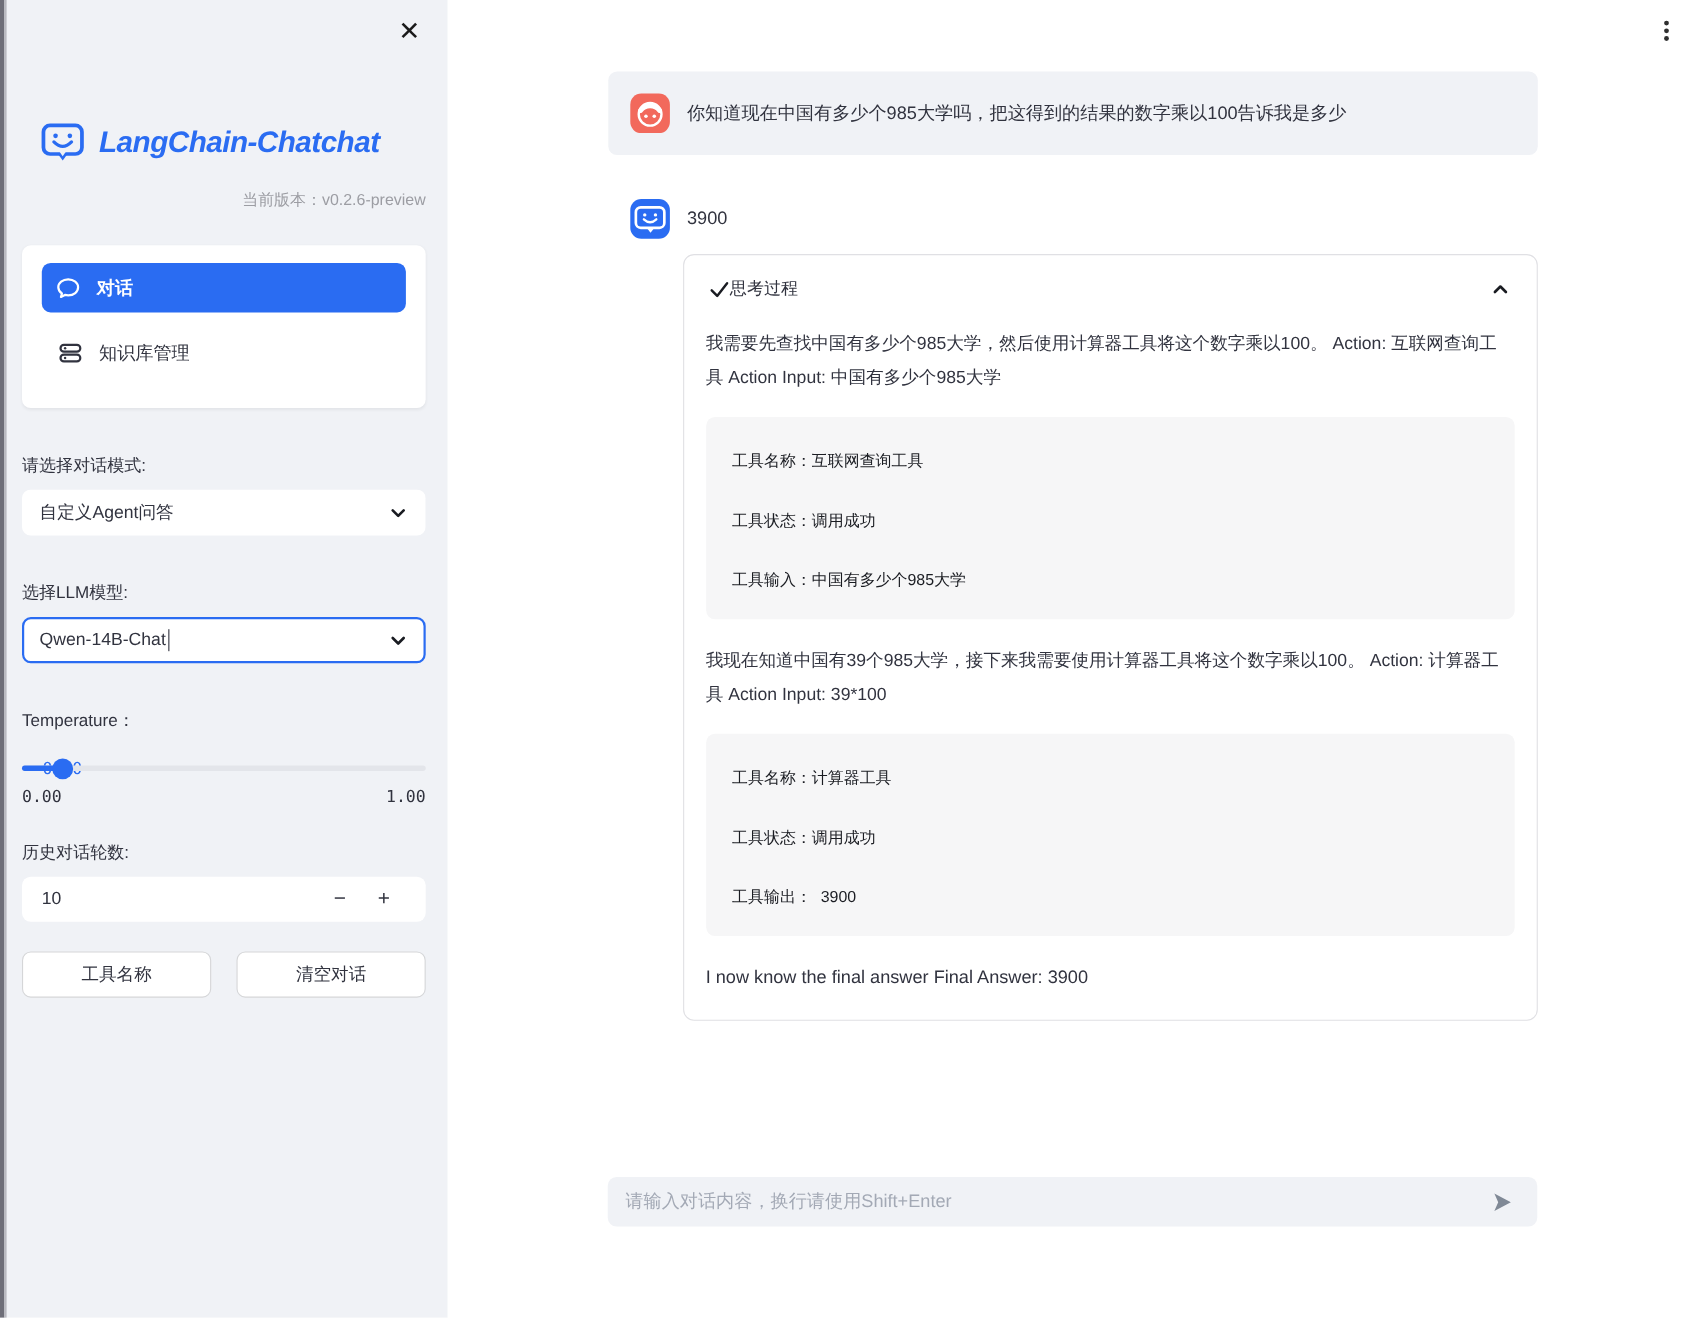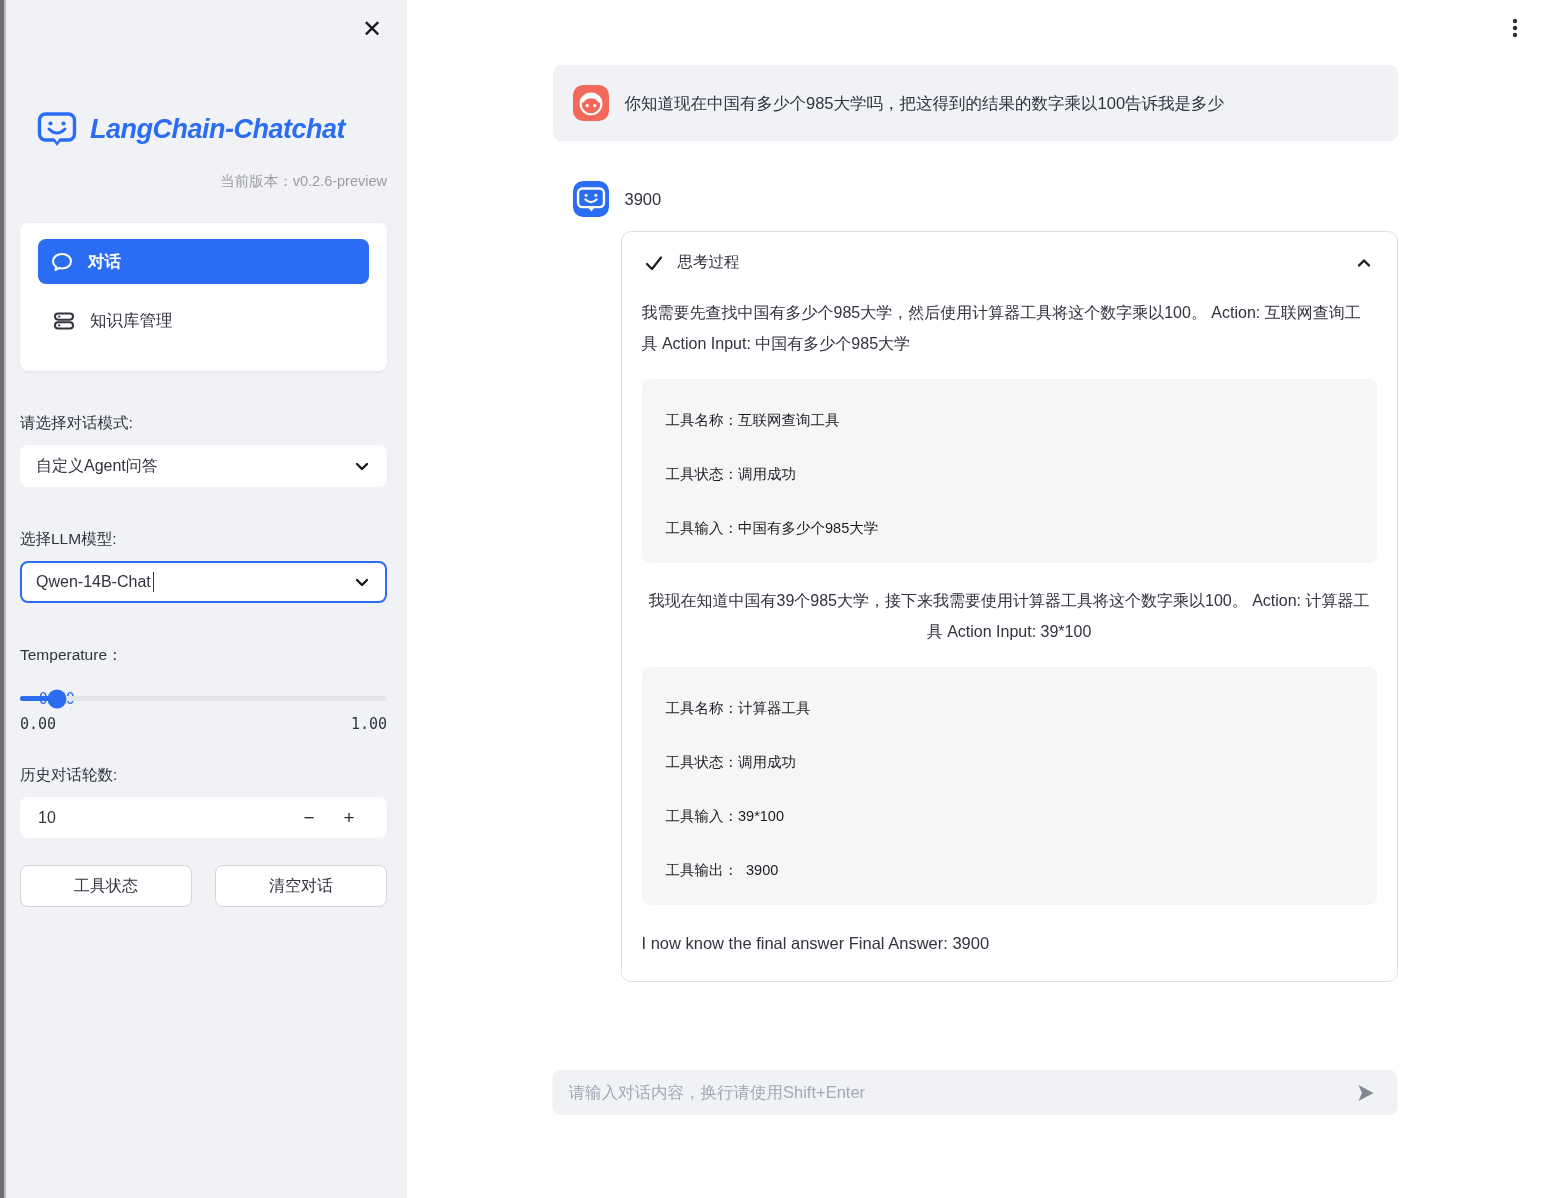--- a/index.html
+++ b/index.html
@@ -91,21 +91,21 @@
   .avatar { width:36px; height:36px; border-radius:10px; flex:0 0 36px; display:flex; align-items:center; justify-content:center; }
   .avatar.user { background:#f2695c; }
   .avatar.bot { background:#2a6cf2; }
   .msg-text { font-size:16.5px; line-height:36px; }
   .msg-bot { display:flex; gap:16px; align-items:flex-start; margin-top:40px; padding-left:20px; }
   .expander {
     margin-left:68px; width:777px; margin-top:14px;
     border:1px solid #e0e0e4; border-radius:10px; background:#fff; overflow:hidden;
   }
   .exp-header {
-    display:flex; align-items:center; gap:14px; padding:20px 22px 12px 22px; cursor:pointer; position:relative;
+    display:flex; align-items:center; padding:20px 22px 12px 22px; cursor:pointer; position:relative;
   }
   .exp-title { font-size:15.5px; }
   .exp-chevron { position:absolute; right:24px; top:22px; }
   .exp-body { padding:4px 20px 26px 20px; }
   .exp-p { font-size:16px; line-height:31px; margin-top:8px; }
   .code-block {
     background:#f6f6f7; border-radius:8px; margin-top:20px; padding:31px 24px 25px 24px;
   }
   .code-line {
     font-family:Liberation Sans, sans-serif; font-size:14.5px; color:#1a1c22;
@@ -212,21 +212,21 @@
     </div>
 
     <div class="field-label" style="margin-top:32px;">历史对话轮数:</div>
     <div class="num-input">
       <span class="num-value">10</span>
       <button class="step-btn">−</button>
       <button class="step-btn">+</button>
     </div>
 
     <div class="btn-row">
-      <button class="sb-button">工具状态</button>
+      <button class="sb-button">工具名称</button>
       <button class="sb-button">清空对话</button>
     </div>
   </aside>
 
   <main class="main">
 
     <button class="menu-dots">
       <svg width="18" height="22" viewBox="0 0 18 22">
         <circle cx="9" cy="4" r="2.2" fill="#2f2f2f"></circle>
         <circle cx="9" cy="11" r="2.2" fill="#2f2f2f"></circle>
@@ -277,26 +277,25 @@
         </div>
         <div class="exp-body">
           <p class="exp-p">我需要先查找中国有多少个985大学，然后使用计算器工具将这个数字乘以100。 Action: 互联网查询工具 Action Input: 中国有多少个985大学</p>
 
           <div class="code-block">
             <div class="code-line">工具名称：互联网查询工具</div>
             <div class="code-line">工具状态：调用成功</div>
             <div class="code-line">工具输入：中国有多少个985大学</div>
           </div>
 
-          <p class="exp-p" style="margin-top:22px;text-align:center;">我现在知道中国有39个985大学，接下来我需要使用计算器工具将这个数字乘以100。 Action: 计算器工具 Action Input: 39*100</p>
+          <p class="exp-p" style="margin-top:22px;">我现在知道中国有39个985大学，接下来我需要使用计算器工具将这个数字乘以100。 Action: 计算器工具 Action Input: 39*100</p>
 
           <div class="code-block">
             <div class="code-line">工具名称：计算器工具</div>
             <div class="code-line">工具状态：调用成功</div>
-            <div class="code-line">工具输入：39*100</div>
             <div class="code-line">工具输出：  3900</div>
           </div>
 
           <p class="exp-final">I now know the final answer Final Answer: 3900</p>
         </div>
       </section>
     </div>
 
     <div class="chat-input-bar">
       <input class="chat-input" type="text" placeholder="请输入对话内容，换行请使用Shift+Enter" style="">

